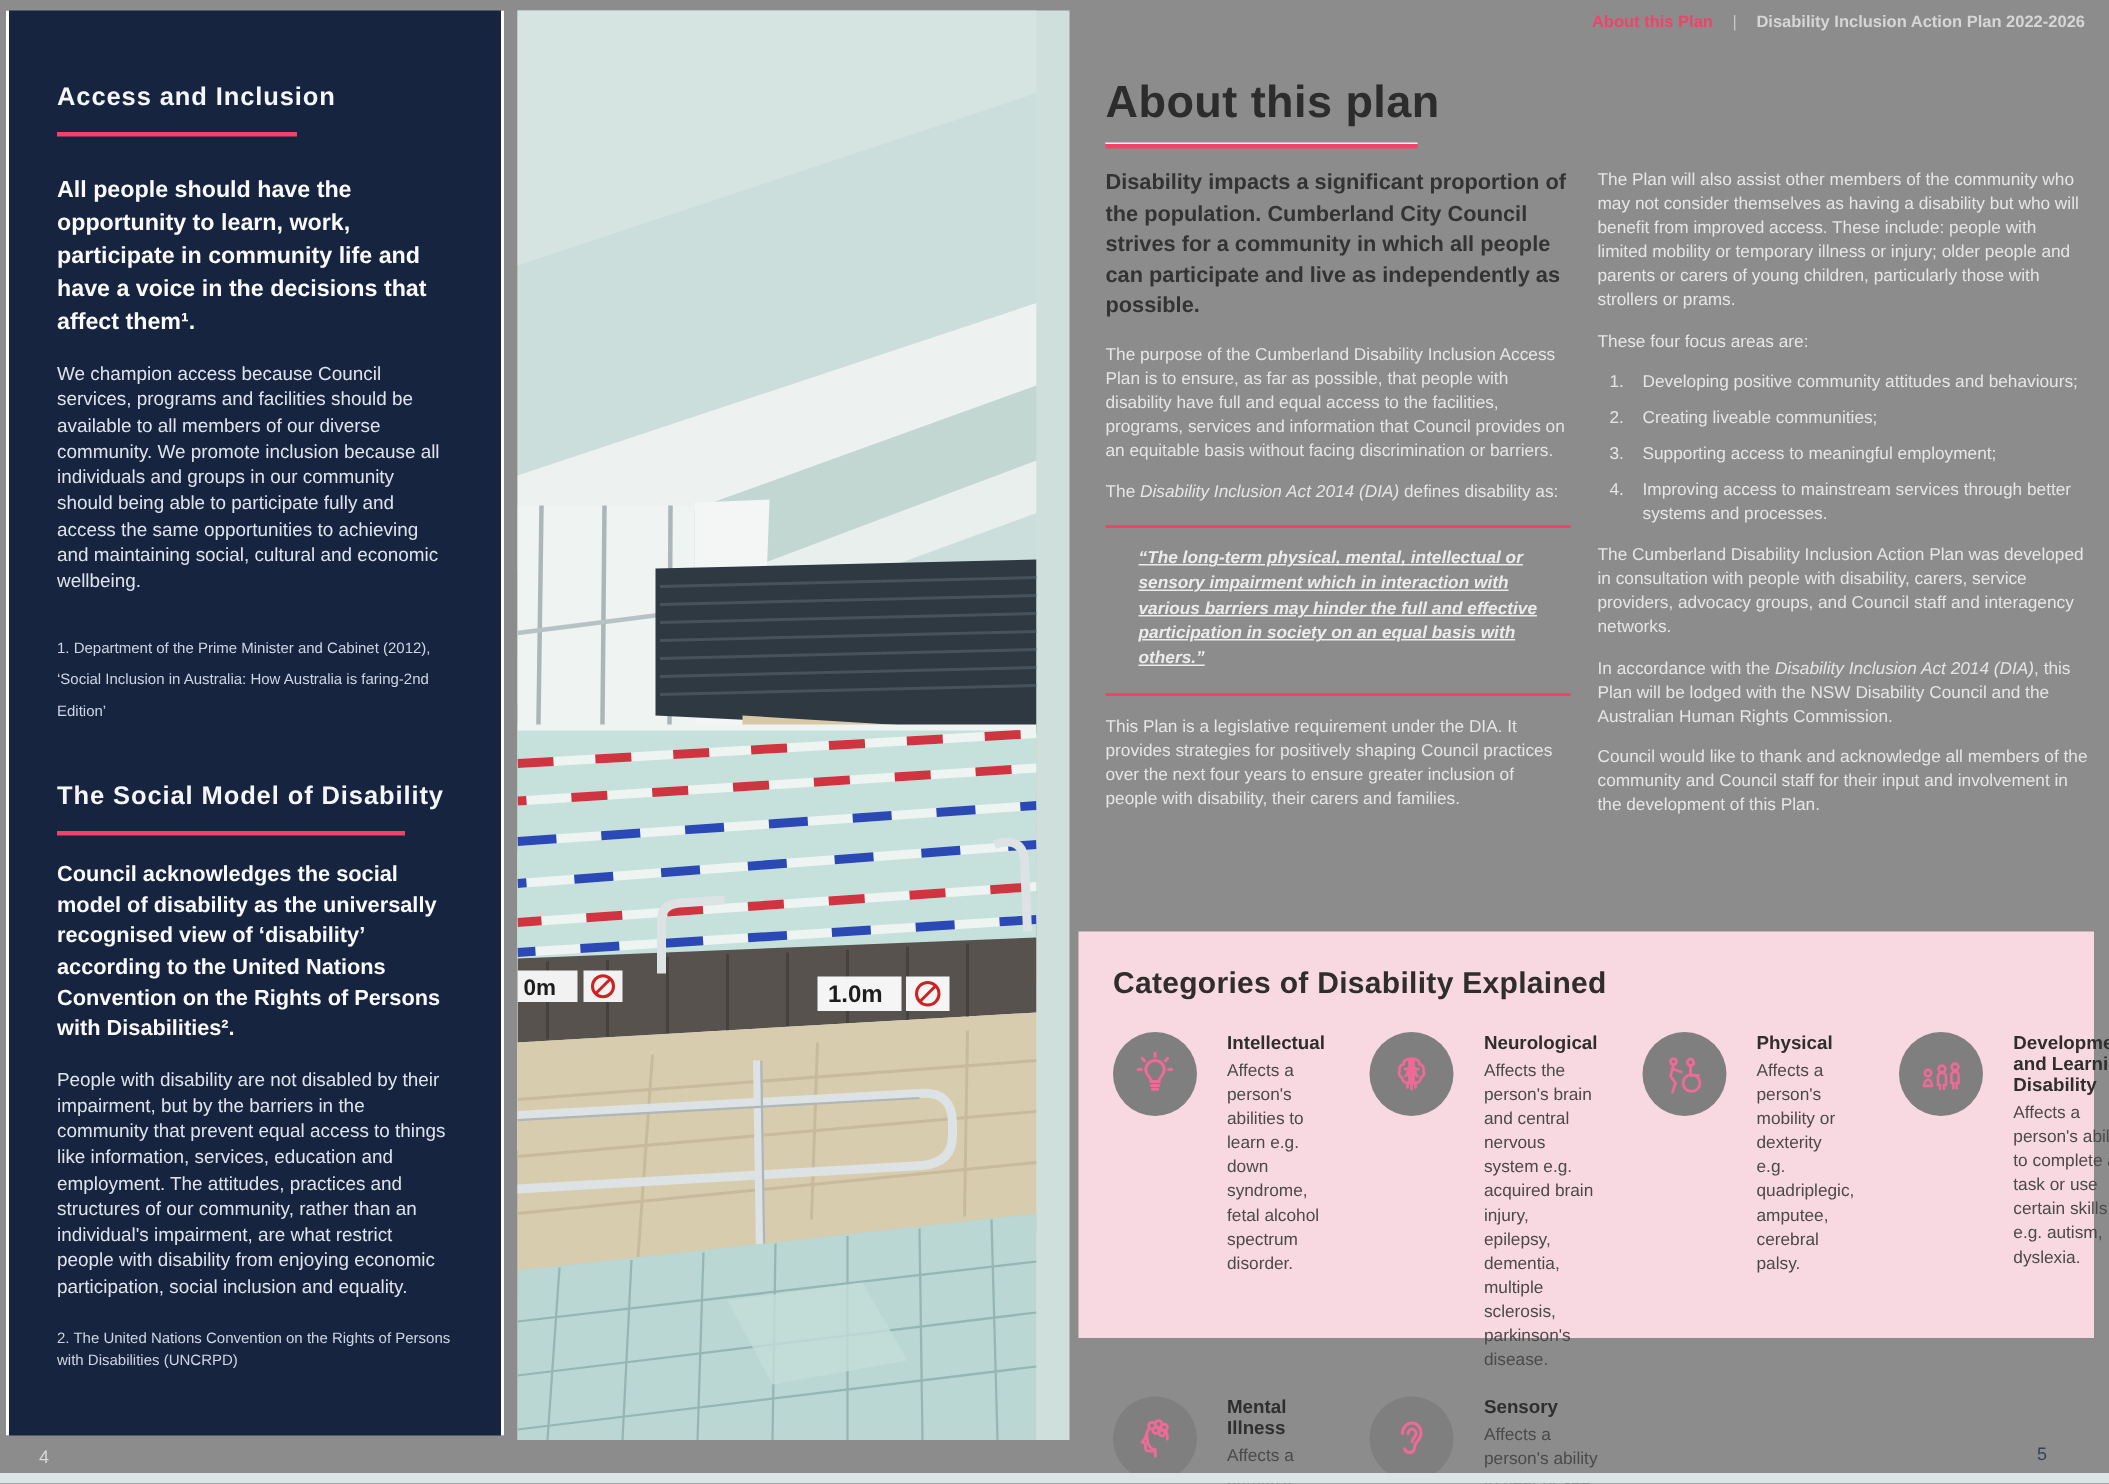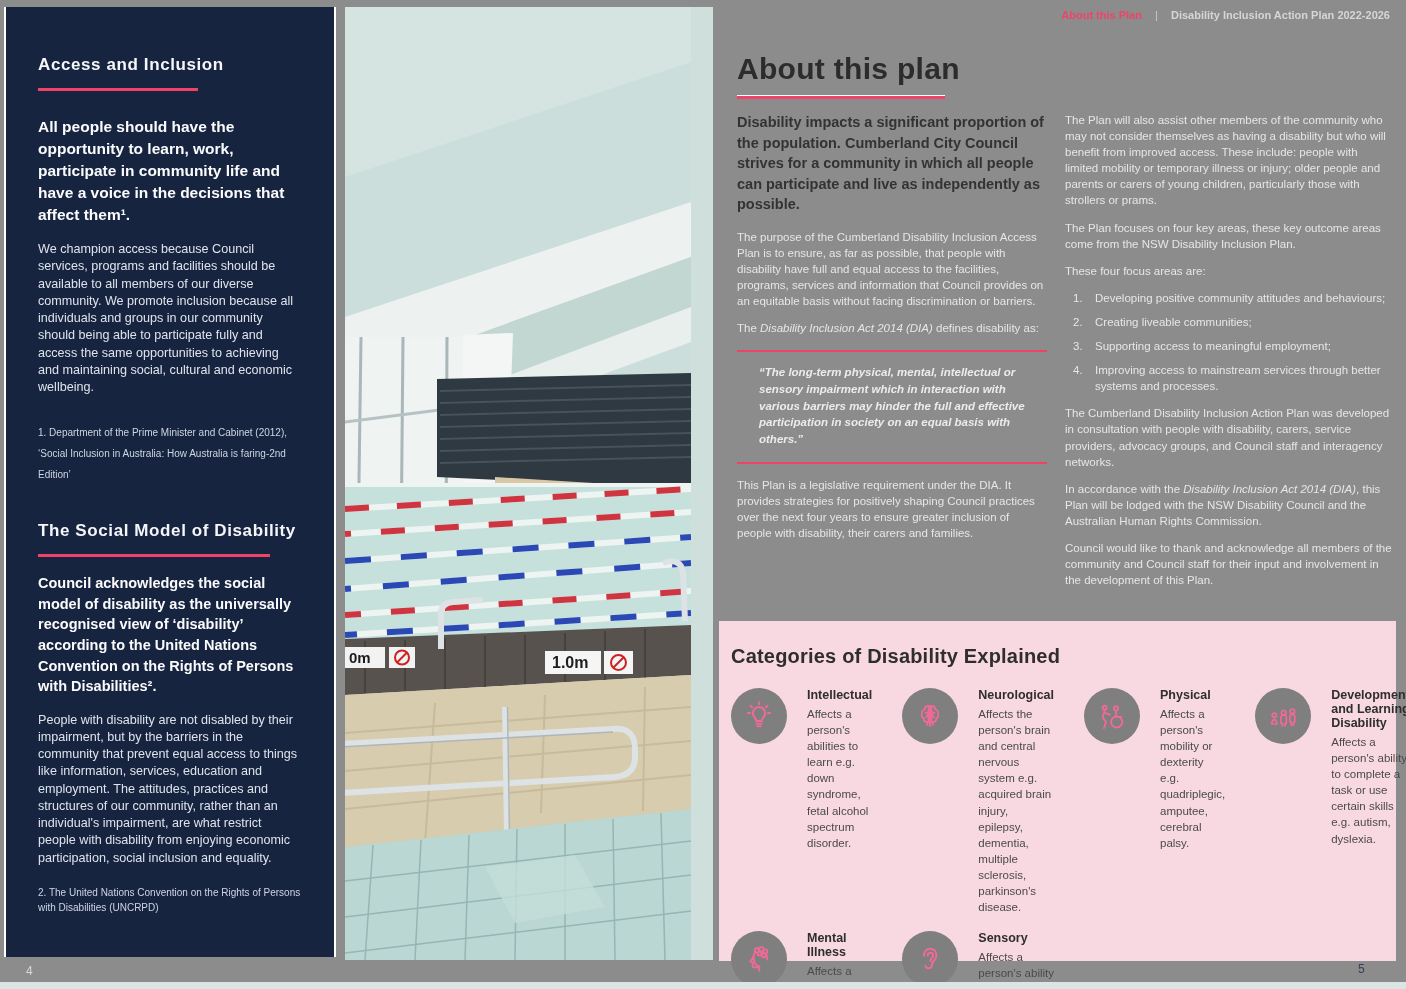--- a/index.html
+++ b/index.html
@@ -34,30 +34,30 @@
   .rp-title{position:absolute;left:737px;top:52px;font-size:30px;font-weight:bold;color:#2c2c2c;letter-spacing:.3px;}
   .rp-title-rule{position:absolute;left:737px;top:95px;width:208px;height:3px;background:#f0436a;border-top:1px solid #fff;}
   .rp-col{position:absolute;top:112px;font-size:11.5px;line-height:1.4;color:#e6e6e6;}
   .rp-col1{left:737px;width:310px;}
   .rp-col2{left:1065px;width:328px;}
   .rp-lead{font-size:14.5px;line-height:1.42;font-weight:bold;color:#333333;margin:0 0 14px 0;}
   .rp-p{margin:0 0 11px 0;}
   .rp-quote{
     border-top:2px solid #f0436a;border-bottom:2px solid #f0436a;
     margin:14px 0 13px 0;padding:12px 10px 14px 22px;
-    font-style:italic;font-weight:bold;color:#ececec;line-height:1.45;
+    font-style:italic;font-weight:bold;color:#ececec;line-height:1.45;text-decoration:underline;
   }
   .rp-ol{margin:0 0 11px 0;padding:0 0 0 16px;list-style:none;counter-reset:li;}
   .rp-ol li{counter-increment:li;margin:0 0 8px 0;padding-left:14px;position:relative;}
   .rp-ol li::before{content:counter(li) ".";position:absolute;left:-8px;}
   .ital{font-style:italic;}
   
   .pink-box{
-    position:absolute;left:719px;top:621px;width:677px;height:340px;
-    background:#f9d9e1;box-sizing:border-box;padding:24px 26px 0 12px;
+    position:absolute;left:719px;top:621px;width:677px;height:271px;
+    background:#f9d9e1;box-sizing:border-box;padding:24px 26px 0 23px;
   }
   .pink-box-title{font-size:20px;font-weight:bold;color:#2e2e2e;letter-spacing:.2px;}
   .cats-grid{
     display:grid;grid-template-columns:1fr 1fr 1fr 1fr;column-gap:30px;row-gap:16px;
     margin-top:20px;
   }
   .cat-item{display:flex;align-items:flex-start;}
   .cat-icon-circle{
     flex:0 0 56px;width:56px;height:56px;border-radius:50%;background:#7f7f7f;
     display:flex;align-items:center;justify-content:center;margin-right:20px;
@@ -254,21 +254,20 @@
 <div class="rp-col rp-col1">
   <p class="rp-lead">Disability impacts a significant proportion of the population. Cumberland City Council strives for a community in which all people can participate and live as independently as possible.</p>
   <p class="rp-p">The purpose of the Cumberland Disability Inclusion Access Plan is to ensure, as far as possible, that people with disability have full and equal access to the facilities, programs, services and information that Council provides on an equitable basis without facing discrimination or barriers.</p>
   <p class="rp-p"><span>The </span><span class="ital">Disability Inclusion Act 2014 (DIA)</span><span> defines disability as:</span></p>
   <div class="rp-quote">“The long-term physical, mental, intellectual or sensory impairment which in interaction with various barriers may hinder the full and effective participation in society on an equal basis with others.”</div>
   <p class="rp-p">This Plan is a legislative requirement under the DIA. It provides strategies for positively shaping Council practices over the next four years to ensure greater inclusion of people with disability, their carers and families.</p>
 </div>
 
 <div class="rp-col rp-col2">
   <p class="rp-p">The Plan will also assist other members of the community who may not consider themselves as having a disability but who will benefit from improved access. These include: people with limited mobility or temporary illness or injury; older people and parents or carers of young children, particularly those with strollers or prams.</p>
-  <p class="rp-p">The Plan focuses on four key areas, these key outcome areas come from the NSW Disability Inclusion Plan.</p>
   <p class="rp-p">These four focus areas are:</p>
   <ol class="rp-ol">
     <li>Developing positive community attitudes and behaviours;</li>
     <li>Creating liveable communities;</li>
     <li>Supporting access to meaningful employment;</li>
     <li>Improving access to mainstream services through better systems and processes.</li>
   </ol>
   <p class="rp-p">The Cumberland Disability Inclusion Action Plan was developed in consultation with people with disability, carers, service providers, advocacy groups, and Council staff and interagency networks.</p>
   <p class="rp-p"><span>In accordance with the </span><span class="ital">Disability Inclusion Act 2014 (DIA)</span><span>, this Plan will be lodged with the NSW Disability Council and the Australian Human Rights Commission.</span></p>
   <p class="rp-p">Council would like to thank and acknowledge all members of the community and Council staff for their input and involvement in the development of this Plan.</p>

